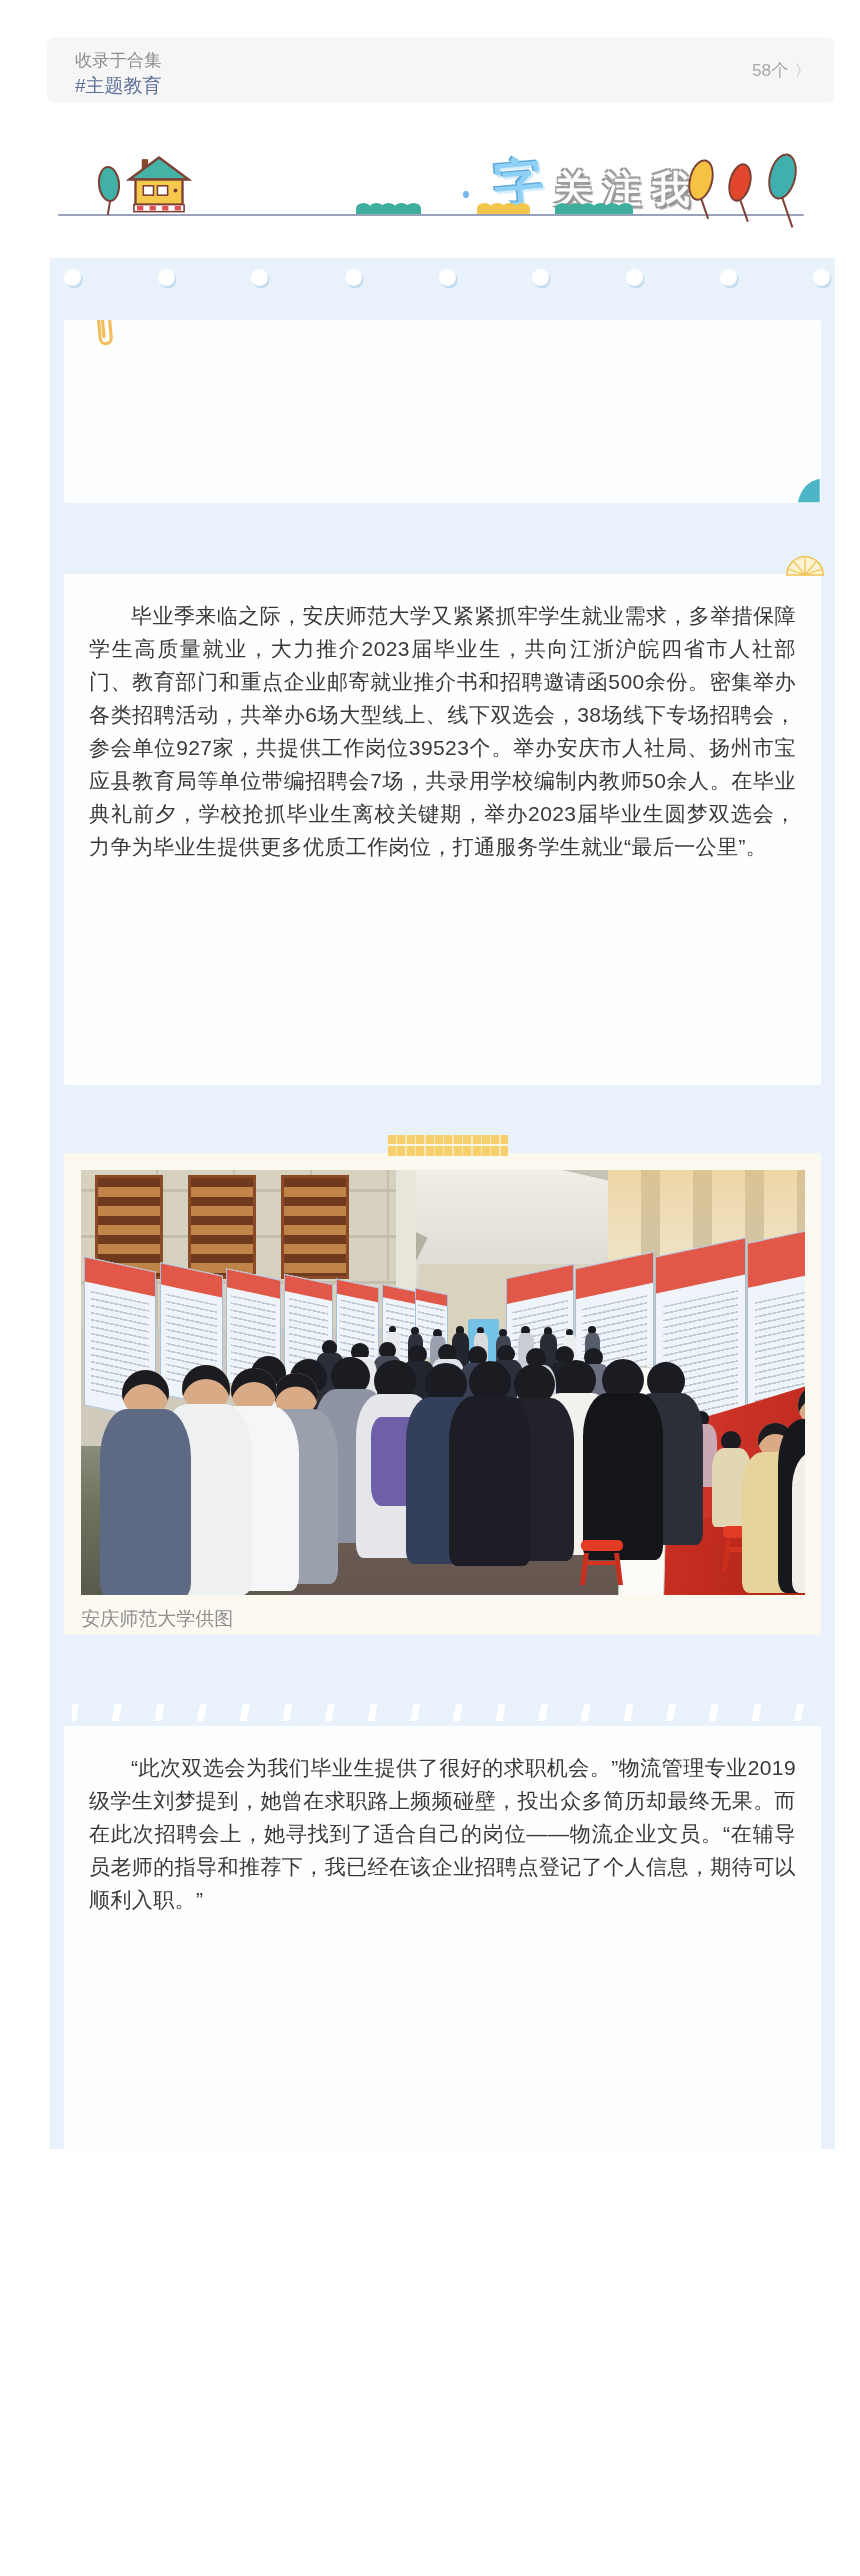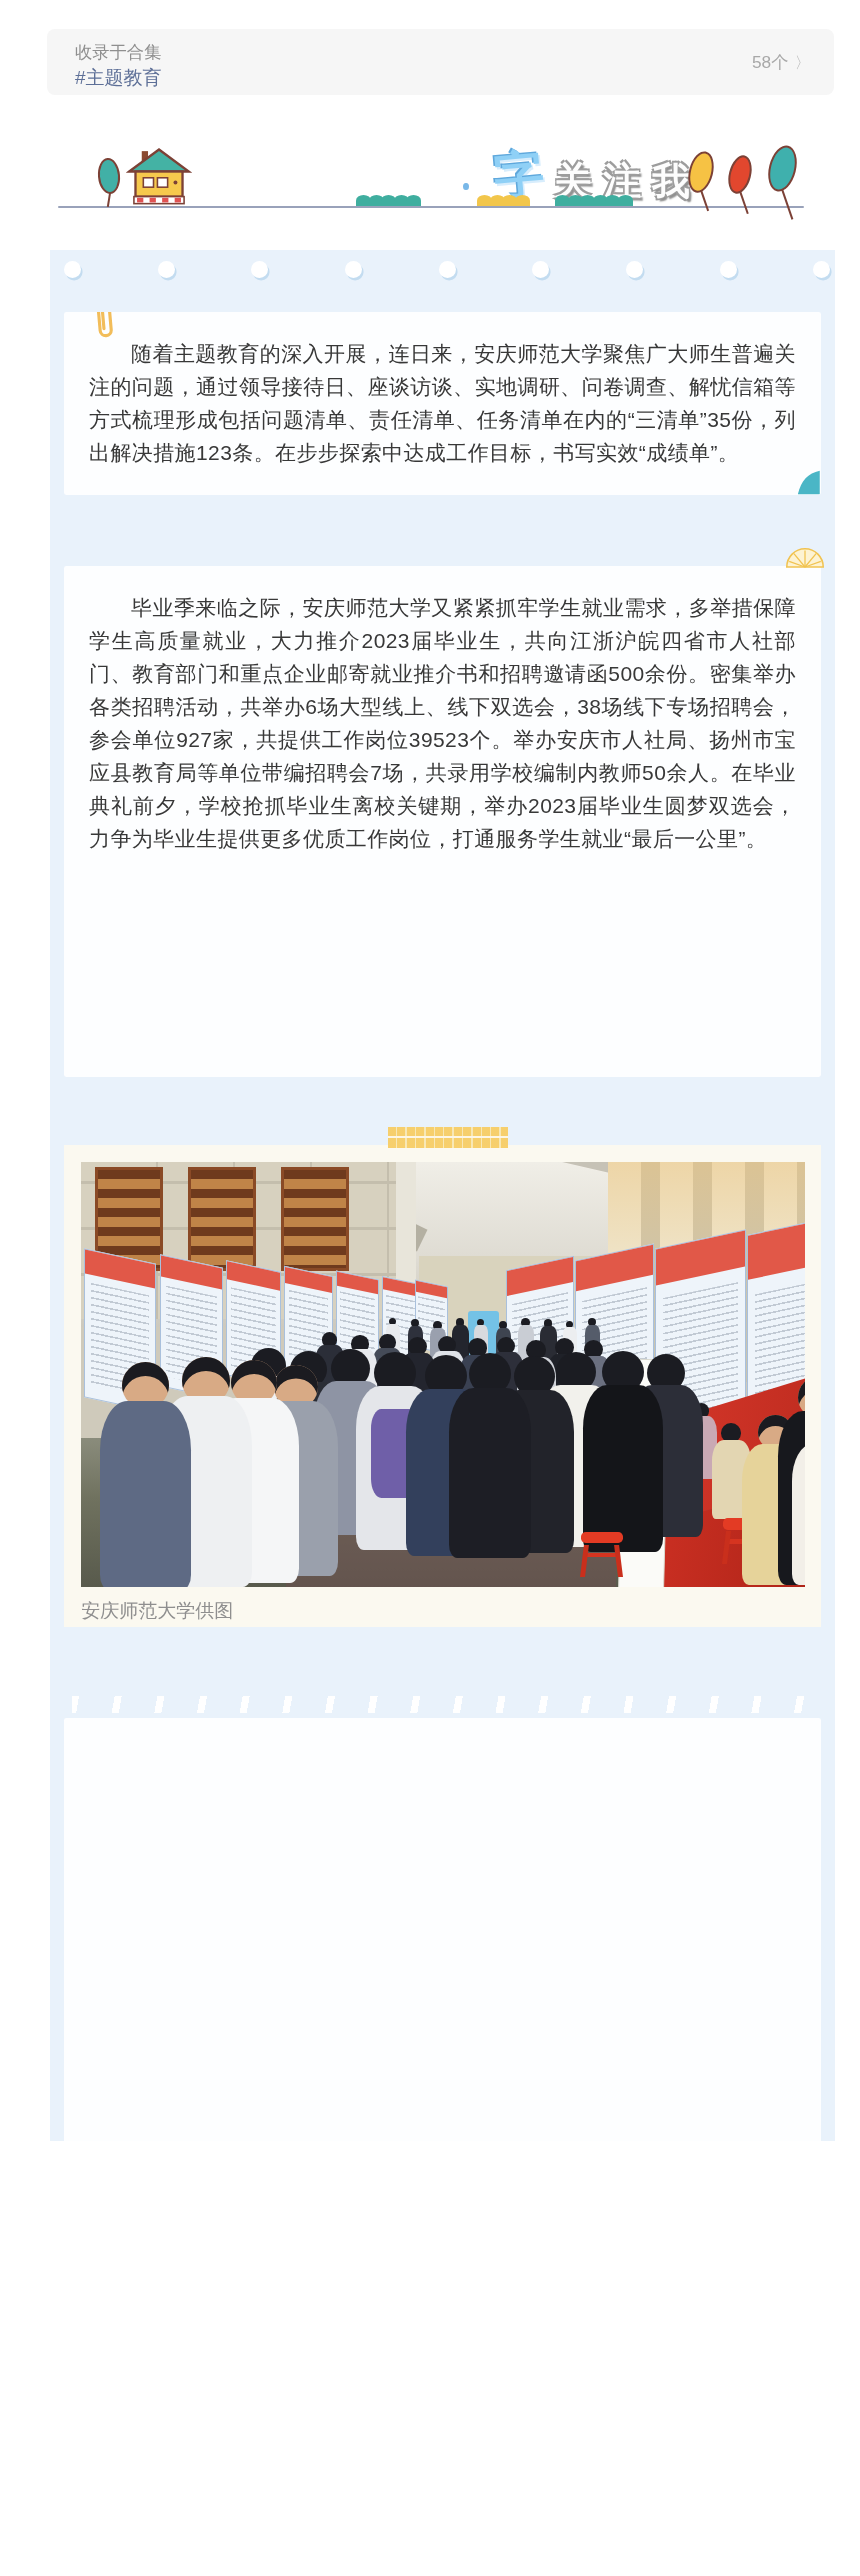--- a/index.html
+++ b/index.html
@@ -1,17 +1,17 @@
 <!DOCTYPE html>
 <html style="font-size:12.6px"><head>
 <meta charset="utf-8">
 <style>
   * { margin:0; padding:0; box-sizing:border-box; }
   body { background:#fff; font-family:"Liberation Sans","DejaVu Sans",sans-serif; }
-  .page { position:relative; width:861px; height:2133px; margin:8px auto; background:#fff; overflow:hidden; }
+  .page { position:relative; width:861px; height:2133px; margin:16px auto; background:#fff; overflow:hidden; }
 
   
   .collection-bar { position:absolute; left:47px; top:20.5px; width:787px; height:66px;
     background:#f6f6f6; border-radius:7.9px; cursor:pointer; }
   .col-prefix { position:absolute; left:28px; top:11.8px; font-size:17.3px; color:#8f8f8f; }
   .col-tag { position:absolute; left:28px; top:36px; font-size:19px; color:#5d6f97; }
   .col-right { position:absolute; right:23.6px; top:50%; transform:translateY(-50%);
     font-size:17.3px; color:#a8a8a8; }
   .col-right .chev { margin-left:6.3px; color:#b9b9b9; font-size:15.7px; }
 
@@ -181,21 +181,20 @@
         <div class="hole" style="left: 482px;"></div>
         <div class="hole" style="left: 576px;"></div>
         <div class="hole" style="left: 670px;"></div>
         <div class="hole" style="left: 763px;"></div>
       </div>
 
     <div class="card card1">
       <svg class="paperclip" viewBox="0 0 38 68">
         <path d="M13 9 V47 a7 7 0 0 0 14 0 V15 a4.5 4.5 0 0 0 -9 0 V45" fill="none" stroke="#f2bd5a" stroke-width="4" stroke-linecap="round"></path>
       </svg>
-      <p>随着主题教育的深入开展，连日来，安庆师范大学聚焦广大师生普遍关注的问题，通过领导接待日、座谈访谈、实地调研、问卷调查、解忧信箱等方式梳理形成包括问题清单、责任清单、任务清单在内的“三清单”35份，列出解决措施123条。在步步探索中达成工作目标，书写实效“成绩单”。</p>
       <svg class="leaf-corner" viewBox="0 0 30 32">
         <path d="M29 1 C14 4 5 14 1 31 L29 31 Z" fill="#4ab6c6"></path>
       </svg>
     </div>
 
     <svg class="lemon" viewBox="0 0 48 26">
       <path d="M1 25 A23 23 0 0 1 47 25 Z" fill="#fdf3d3" stroke="#f1c351" stroke-width="2"></path>
       <g stroke="#f1c351" stroke-width="1.6">
         <line x1="24" y1="25" x2="24" y2="4"></line>
         <line x1="24" y1="25" x2="10" y2="8"></line>
@@ -480,20 +479,21 @@
               <div class="leg" style="position: absolute; right: 1.6px; width: 4.7px; height: 33px; transform: skewX(7deg);"></div>
             </div>
           </div>
       </div>
       <div class="caption">安庆师范大学供图</div>
     </div>
 
     <div class="dashes d1"></div>
 
     <div class="card card3">
+      <p>“此次双选会为我们毕业生提供了很好的求职机会。”物流管理专业2019级学生刘梦提到，她曾在求职路上频频碰壁，投出众多简历却最终无果。而在此次招聘会上，她寻找到了适合自己的岗位——物流企业文员。“在辅导员老师的指导和推荐下，我已经在该企业招聘点登记了个人信息，期待可以顺利入职。”</p>
     </div>
 
     <div class="dashes d2"></div>
 
     <svg class="scribble" viewBox="0 0 96 48">
       <polyline points="4,34 16,12 26,36 40,12 50,38 64,14 74,40 88,16" fill="none" stroke="#ffd83a" stroke-width="11" stroke-linecap="round" stroke-linejoin="round"></polyline>
     </svg>
   </div>
 
   <div class="star-divider">

